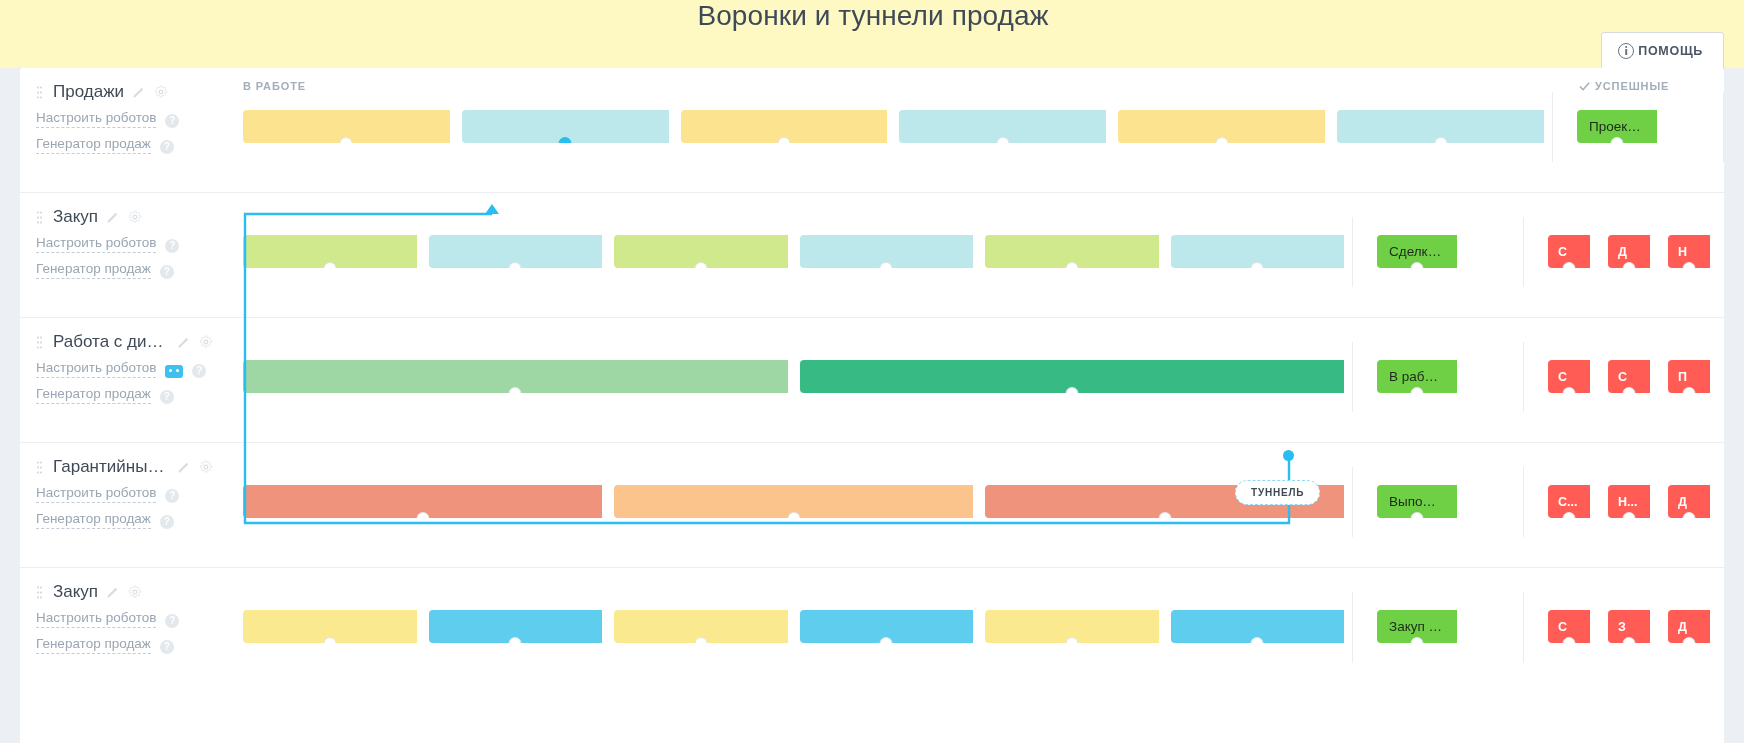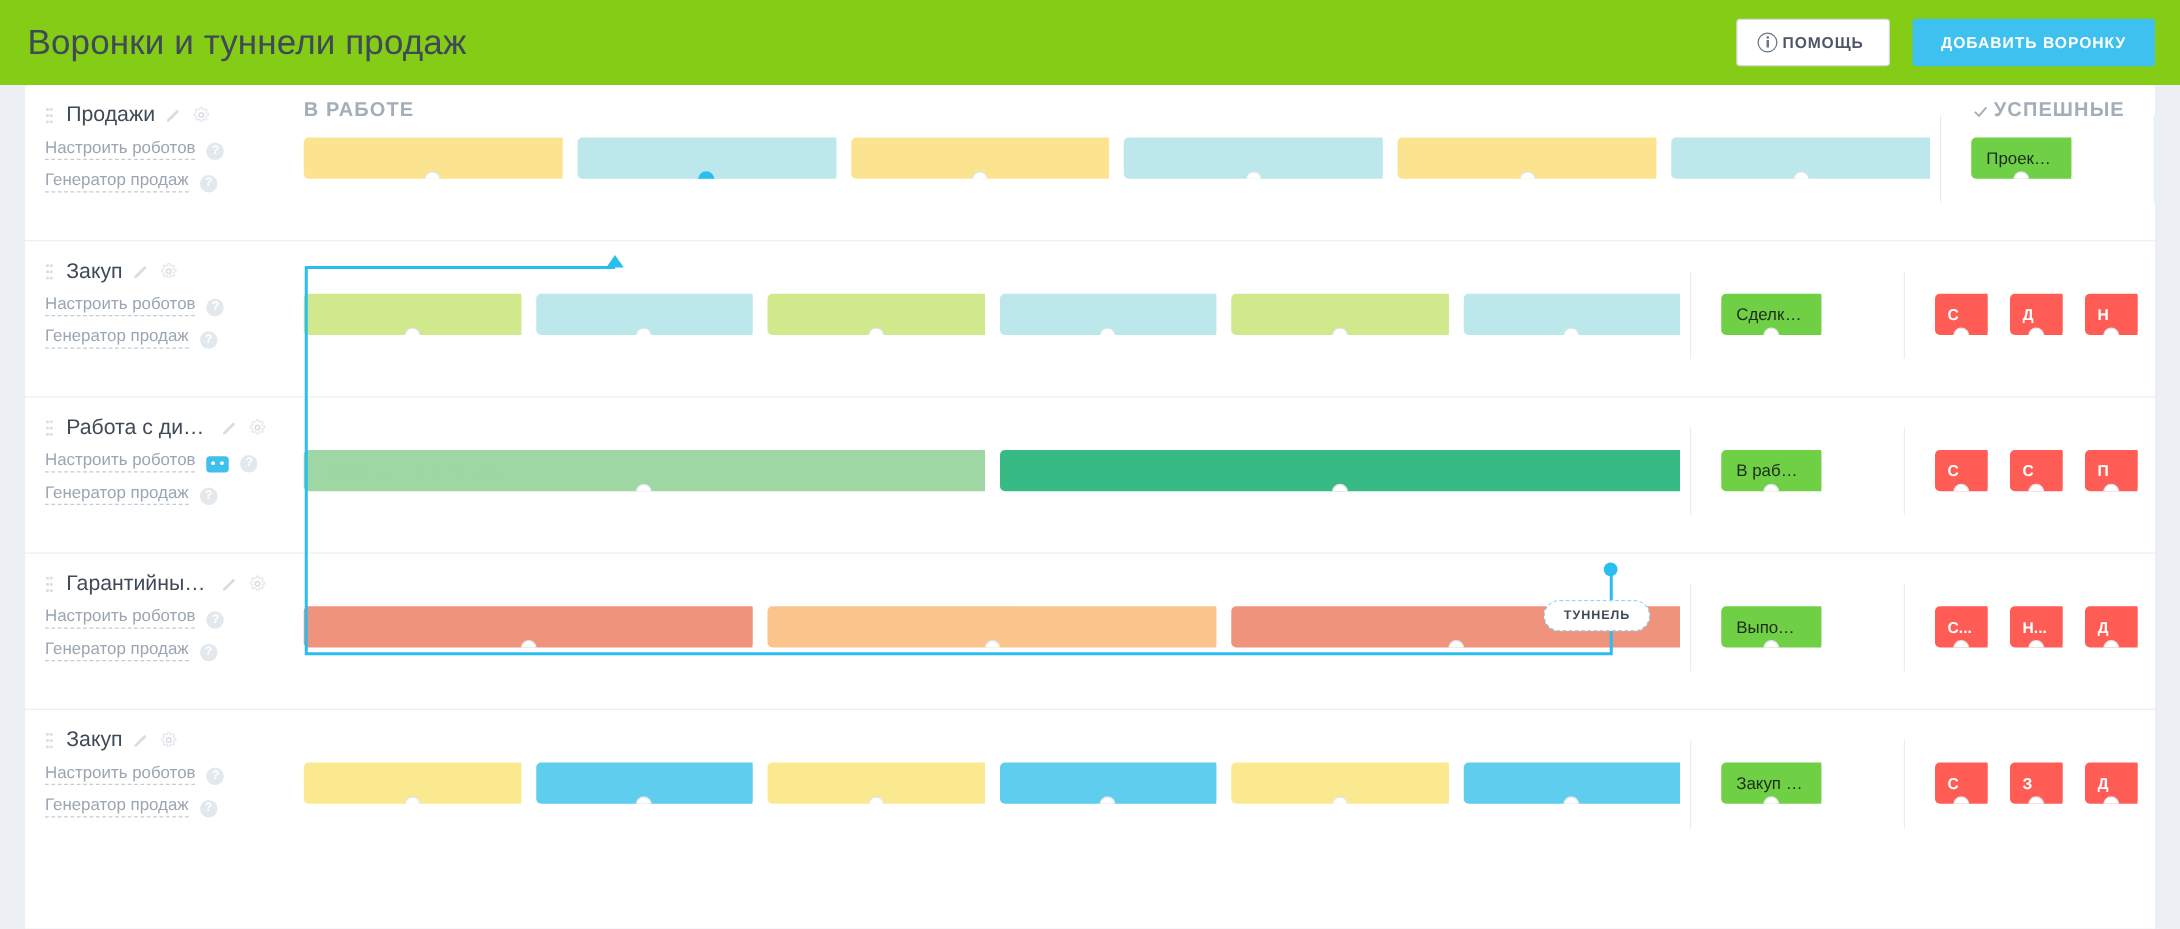--- a/index.html
+++ b/index.html
@@ -9,21 +9,22 @@
     font-family: "Liberation Sans", "DejaVu Sans", sans-serif;
     overflow: hidden;
   }
 
   
   .header {
     position: relative;
     height: 68px;
     display: flex; align-items: center;
     padding: 0 20px 0 22px;
-    background: #84cc16;
+    background: #fef9c3;
+    flex-direction: column;
   }
   .page-title {
     font-size: 28px; font-weight: 400; color: #3f4a57;
     letter-spacing: .1px; white-space: nowrap;
   }
   .header-actions {
     margin-left: auto; display: flex; align-items: center; gap: 18px;
   }
   .btn {
     height: 38px; border: 1px solid #d5dbe1; background: #fff;
@@ -121,21 +122,21 @@
   }
 
   
   .lanes { flex: 1; display: flex; position: relative; }
   .lane-divider {
     width: 1px; background: #e9edf0; margin: 24px 0 30px 0; flex: none;
   }
   .group { position: relative; padding-top: 14px; }
   .group-label {
     position: absolute; top: 12px; left: 8px;
-    font-size: 16px; font-weight: bold; letter-spacing: .9px;
+    font-size: 11px; font-weight: bold; letter-spacing: .9px;
     color: #a3aeb9; white-space: nowrap;
     display: flex; align-items: center; gap: 5px;
   }
   .group-inprogress { flex: 1 1 auto; min-width: 0; }
   .group-success { flex: none; width: 170px; }
   .group-fail { flex: none; width: 200px; }
   .group-fail .group-label { left: 26px; }
   .group-success .group-label { left: 26px; }
 
   .chips {
@@ -202,23 +203,20 @@
 <div class="header">
   <div class="page-title">Воронки и туннели продаж</div>
   <div class="header-actions">
 
 
     <div class="btn btn-help">
       <span class="icon-info"></span>
       <span>ПОМОЩЬ</span>
     </div>
 
-    <div class="btn btn-primary">
-      <span>ДОБАВИТЬ ВОРОНКУ</span>
-    </div>
 
   </div>
 </div>
 
 <div class="board">
   <div class="rows" id="rows">
       <div class="row">
         <div class="funnel-col">
           <div class="funnel-title-line">
             <span class="drag-dots"></span>

